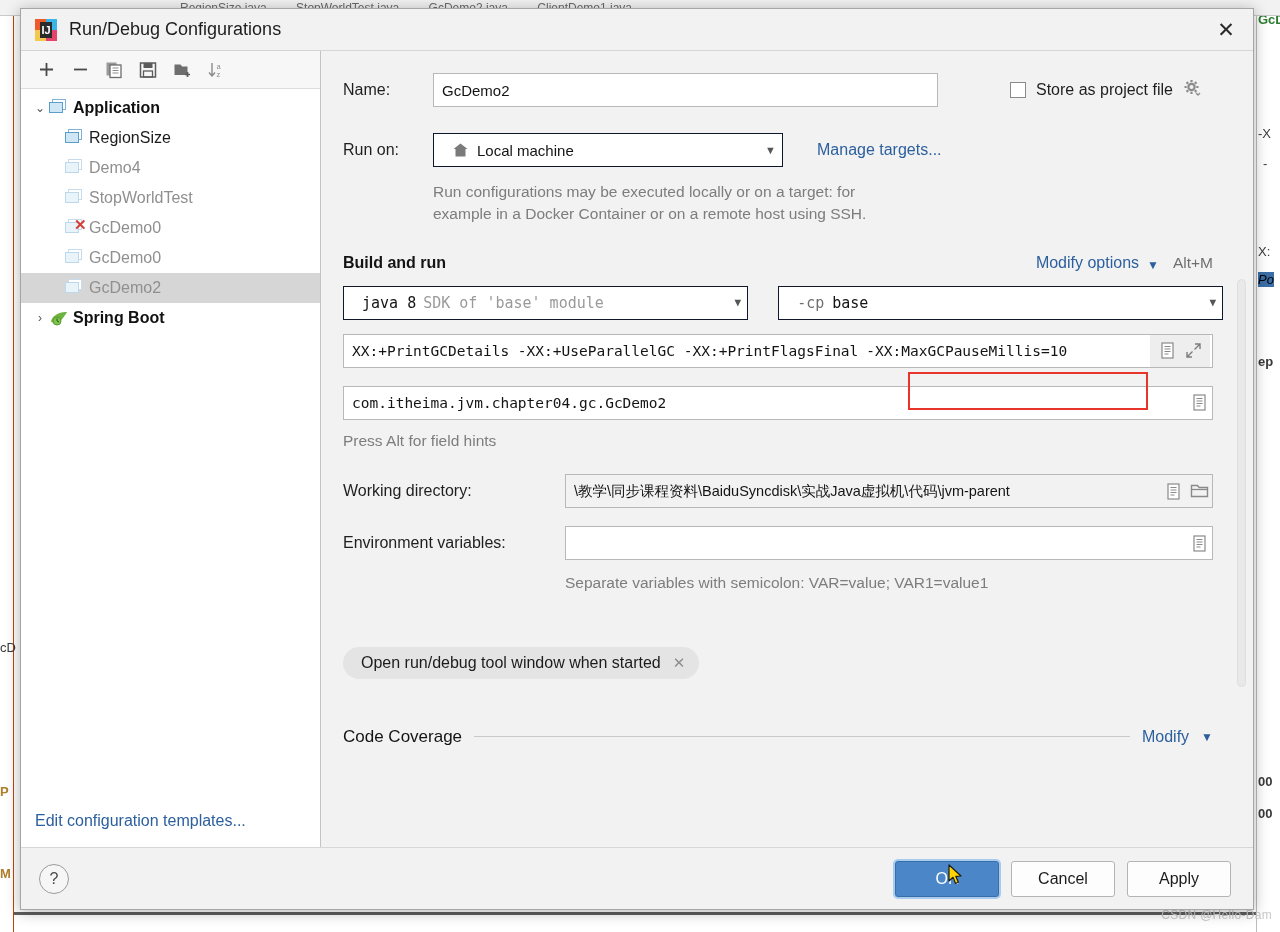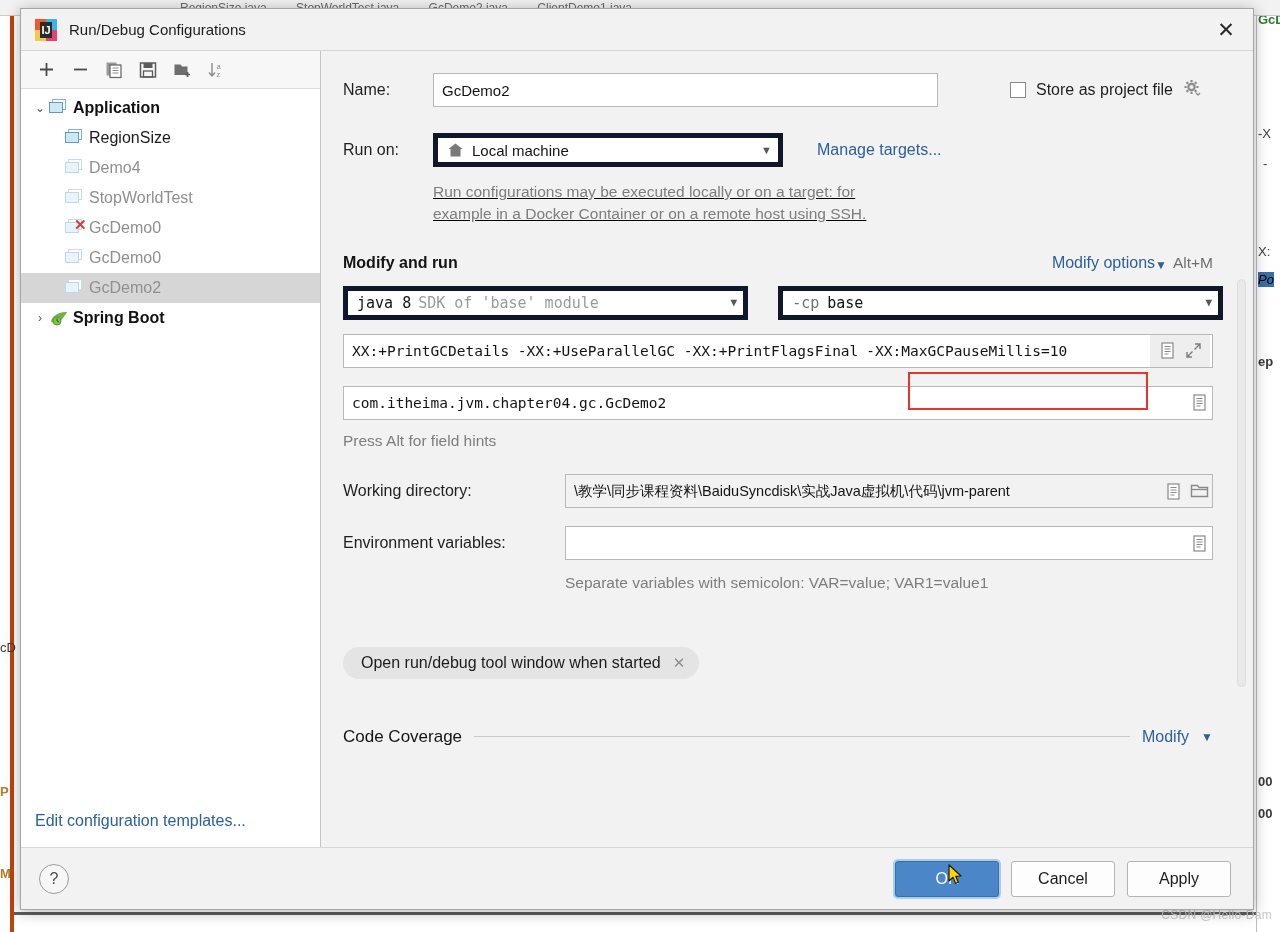--- a/index.html
+++ b/index.html
@@ -15,21 +15,21 @@
   #bg { position: absolute; inset: 0; background: #ffffff; }
   .bg-tabbar {
     position: absolute; top: 0; left: 0; width: 1280px; height: 16px;
     background: #f2f2f2; border-bottom: 1px solid #c9c9c9;
     overflow: hidden; white-space: nowrap;
     font-size: 12px; color: #6a6a6a; line-height: 16px;
   }
   .bg-tabbar span { display: inline-block; margin-right: 26px; }
   .bg-left-strip {
     position: absolute; left: 0; top: 16px; width: 14px; height: 916px;
-    background: #ffffff; border-right: 4px solid #c2410c;
+    background: #ffffff; border-right: 1px solid #c2410c;
     font-size: 13px; color: #3a3a3a;
   }
   .bg-left-strip .gl { position: absolute; left: 0px; }
   .bg-right-strip {
     position: absolute; left: 1256px; top: 16px; width: 24px; height: 916px;
     background: #ffffff; border-left: 1px solid #bdbdbd;
     font-size: 13px; color: #3a3a3a; overflow: hidden;
   }
   .bg-right-strip .gl { position: absolute; left: 1px; white-space: nowrap; }
   .bg-right-strip .green { color: #2e7d32; }
@@ -52,21 +52,21 @@
     box-shadow: 0 2px 14px rgba(0,0,0,.30);
     display: flex; flex-direction: column;
   }
   .titlebar {
     height: 42px; background: #f2f2f2; border-bottom: 1px solid #d5d5d5;
     display: flex; align-items: center; padding: 0 4px 0 14px; flex: 0 0 auto;
   }
   .title-icon { width: 22px; height: 22px; position: relative; flex: 0 0 auto; }
   .title-icon .sq { position: absolute; width: 11px; height: 11px; }
   .title-text {
-    font-size: 15px; color: #1d1d1d; margin-left: 12px; flex: 1 1 auto;
+    font-size: 18px; color: #1d1d1d; margin-left: 12px; flex: 1 1 auto;
   }
   .close-btn {
     width: 46px; height: 40px; display: flex; align-items: center; justify-content: center;
     color: #2b2b2b; font-size: 21px; line-height: 1; cursor: pointer;
   }
 
   .body-row { flex: 1 1 auto; display: flex; min-height: 0; }
 
   
   .left-panel {
@@ -130,22 +130,22 @@
   .flabel { font-size: 16px; color: #1f1f1f; }
 
   .textfield {
     background: #ffffff; border: 1px solid #b8b8b8; height: 34px;
     display: flex; align-items: center; padding: 0 8px; font-size: 15px; color: #141414;
   }
   .textfield.grayfill { background: #f2f2f2; }
   .mono { font-family: "DejaVu Sans Mono", "Liberation Mono", monospace; font-size: 14.5px; }
 
   .combo {
-    background: #ffffff; border: 5px solid #0f172a; height: 34px;
-    display: flex; align-items: center; padding: 0 6px 0 9px; font-size: 15px; color: #141414;
+    background: #ffffff; border: 1px solid #0f172a; height: 34px;
+    display: flex; align-items: center; padding: 0 6px 0 18px; font-size: 15px; color: #141414;
     cursor: pointer;
   }
   .combo .caret { margin-left: auto; color: #565656; font-size: 11px; }
 
   .hint { font-size: 15.5px; color: #7d7d7d; line-height: 1.45; }
 
   .section-title { font-size: 16px; font-weight: bold; color: #141414; }
 
   .fieldicon {
     width: 22px; flex: 0 0 22px; display: flex; align-items: center; justify-content: center;
@@ -417,28 +417,28 @@
               <svg width="17" height="16" viewBox="0 0 17 16">
                 <path d="M8.5 1.5 1.5 7h2v7.5h10V7h2z" fill="#7a7a7a"></path>
               </svg>
             </span>
             <span>Local machine</span>
             <span class="caret">▼</span>
           </span>
           <span class="link" style="margin-left:34px">Manage targets...</span>
         </div>
 
-        <div style="margin-left:90px;margin-top:14px;text-decoration:underline;">
+        <div style="margin-left:90px;margin-top:14px;">
           <div class="hint">Run configurations may be executed locally or on a target: for</div>
           <div class="hint">example in a Docker Container or on a remote host using SSH.</div>
         </div>
 
         <div style="display:flex;align-items:center;margin-top:28px;width:870px;">
-          <span class="section-title">Modify and run</span>
-          <span style="margin-left:auto;display:flex;align-items:flex-end;">
+          <span class="section-title">Build and run</span>
+          <span style="margin-left:auto;display:flex;align-items:flex-end;gap:8px;">
             <span class="link">Modify options</span>
             <span style="color:#2b5f9e;font-size:12px">▼</span>
             <span style="color:#6f6f6f;font-size:15.5px;margin-left:6px">Alt+M</span>
           </span>
         </div>
 
         <div style="display:flex;gap:30px;margin-top:14px;">
           <span class="combo mono" style="width:408px">
             <span style="color:#141414">java 8</span>
             <span style="color:#9a9a9a;margin-left:7px">SDK of 'base' module</span>

